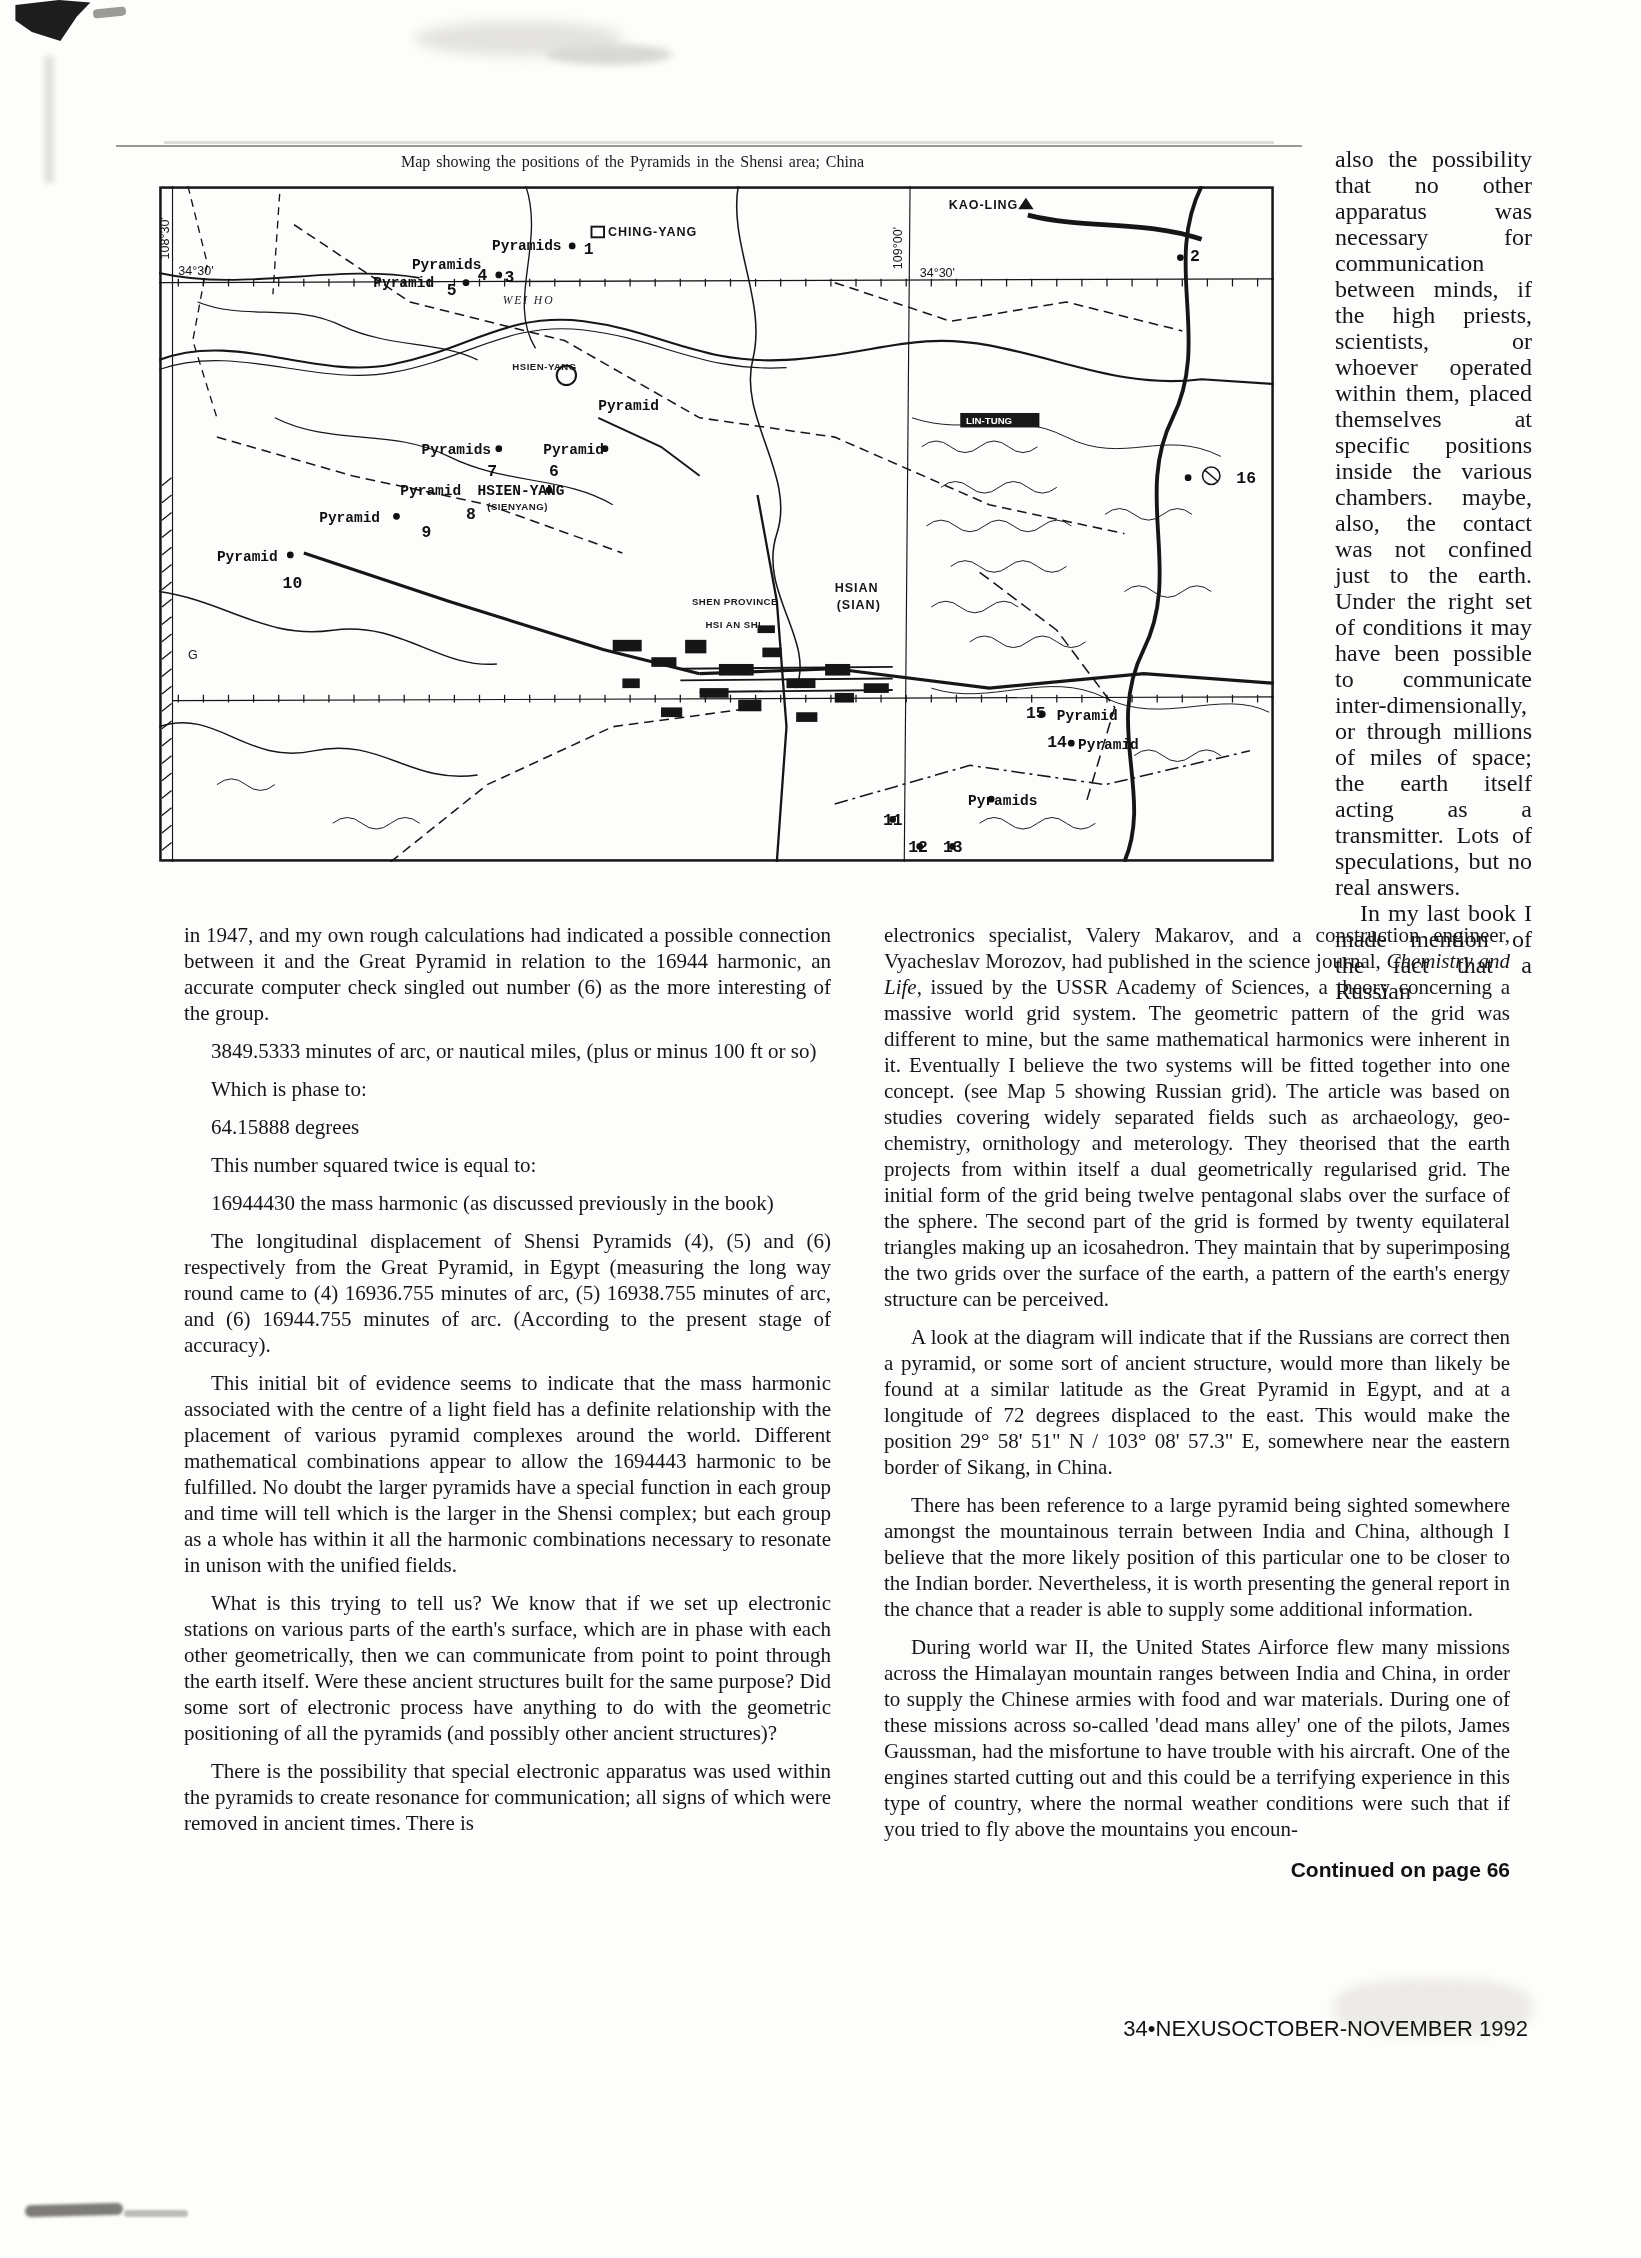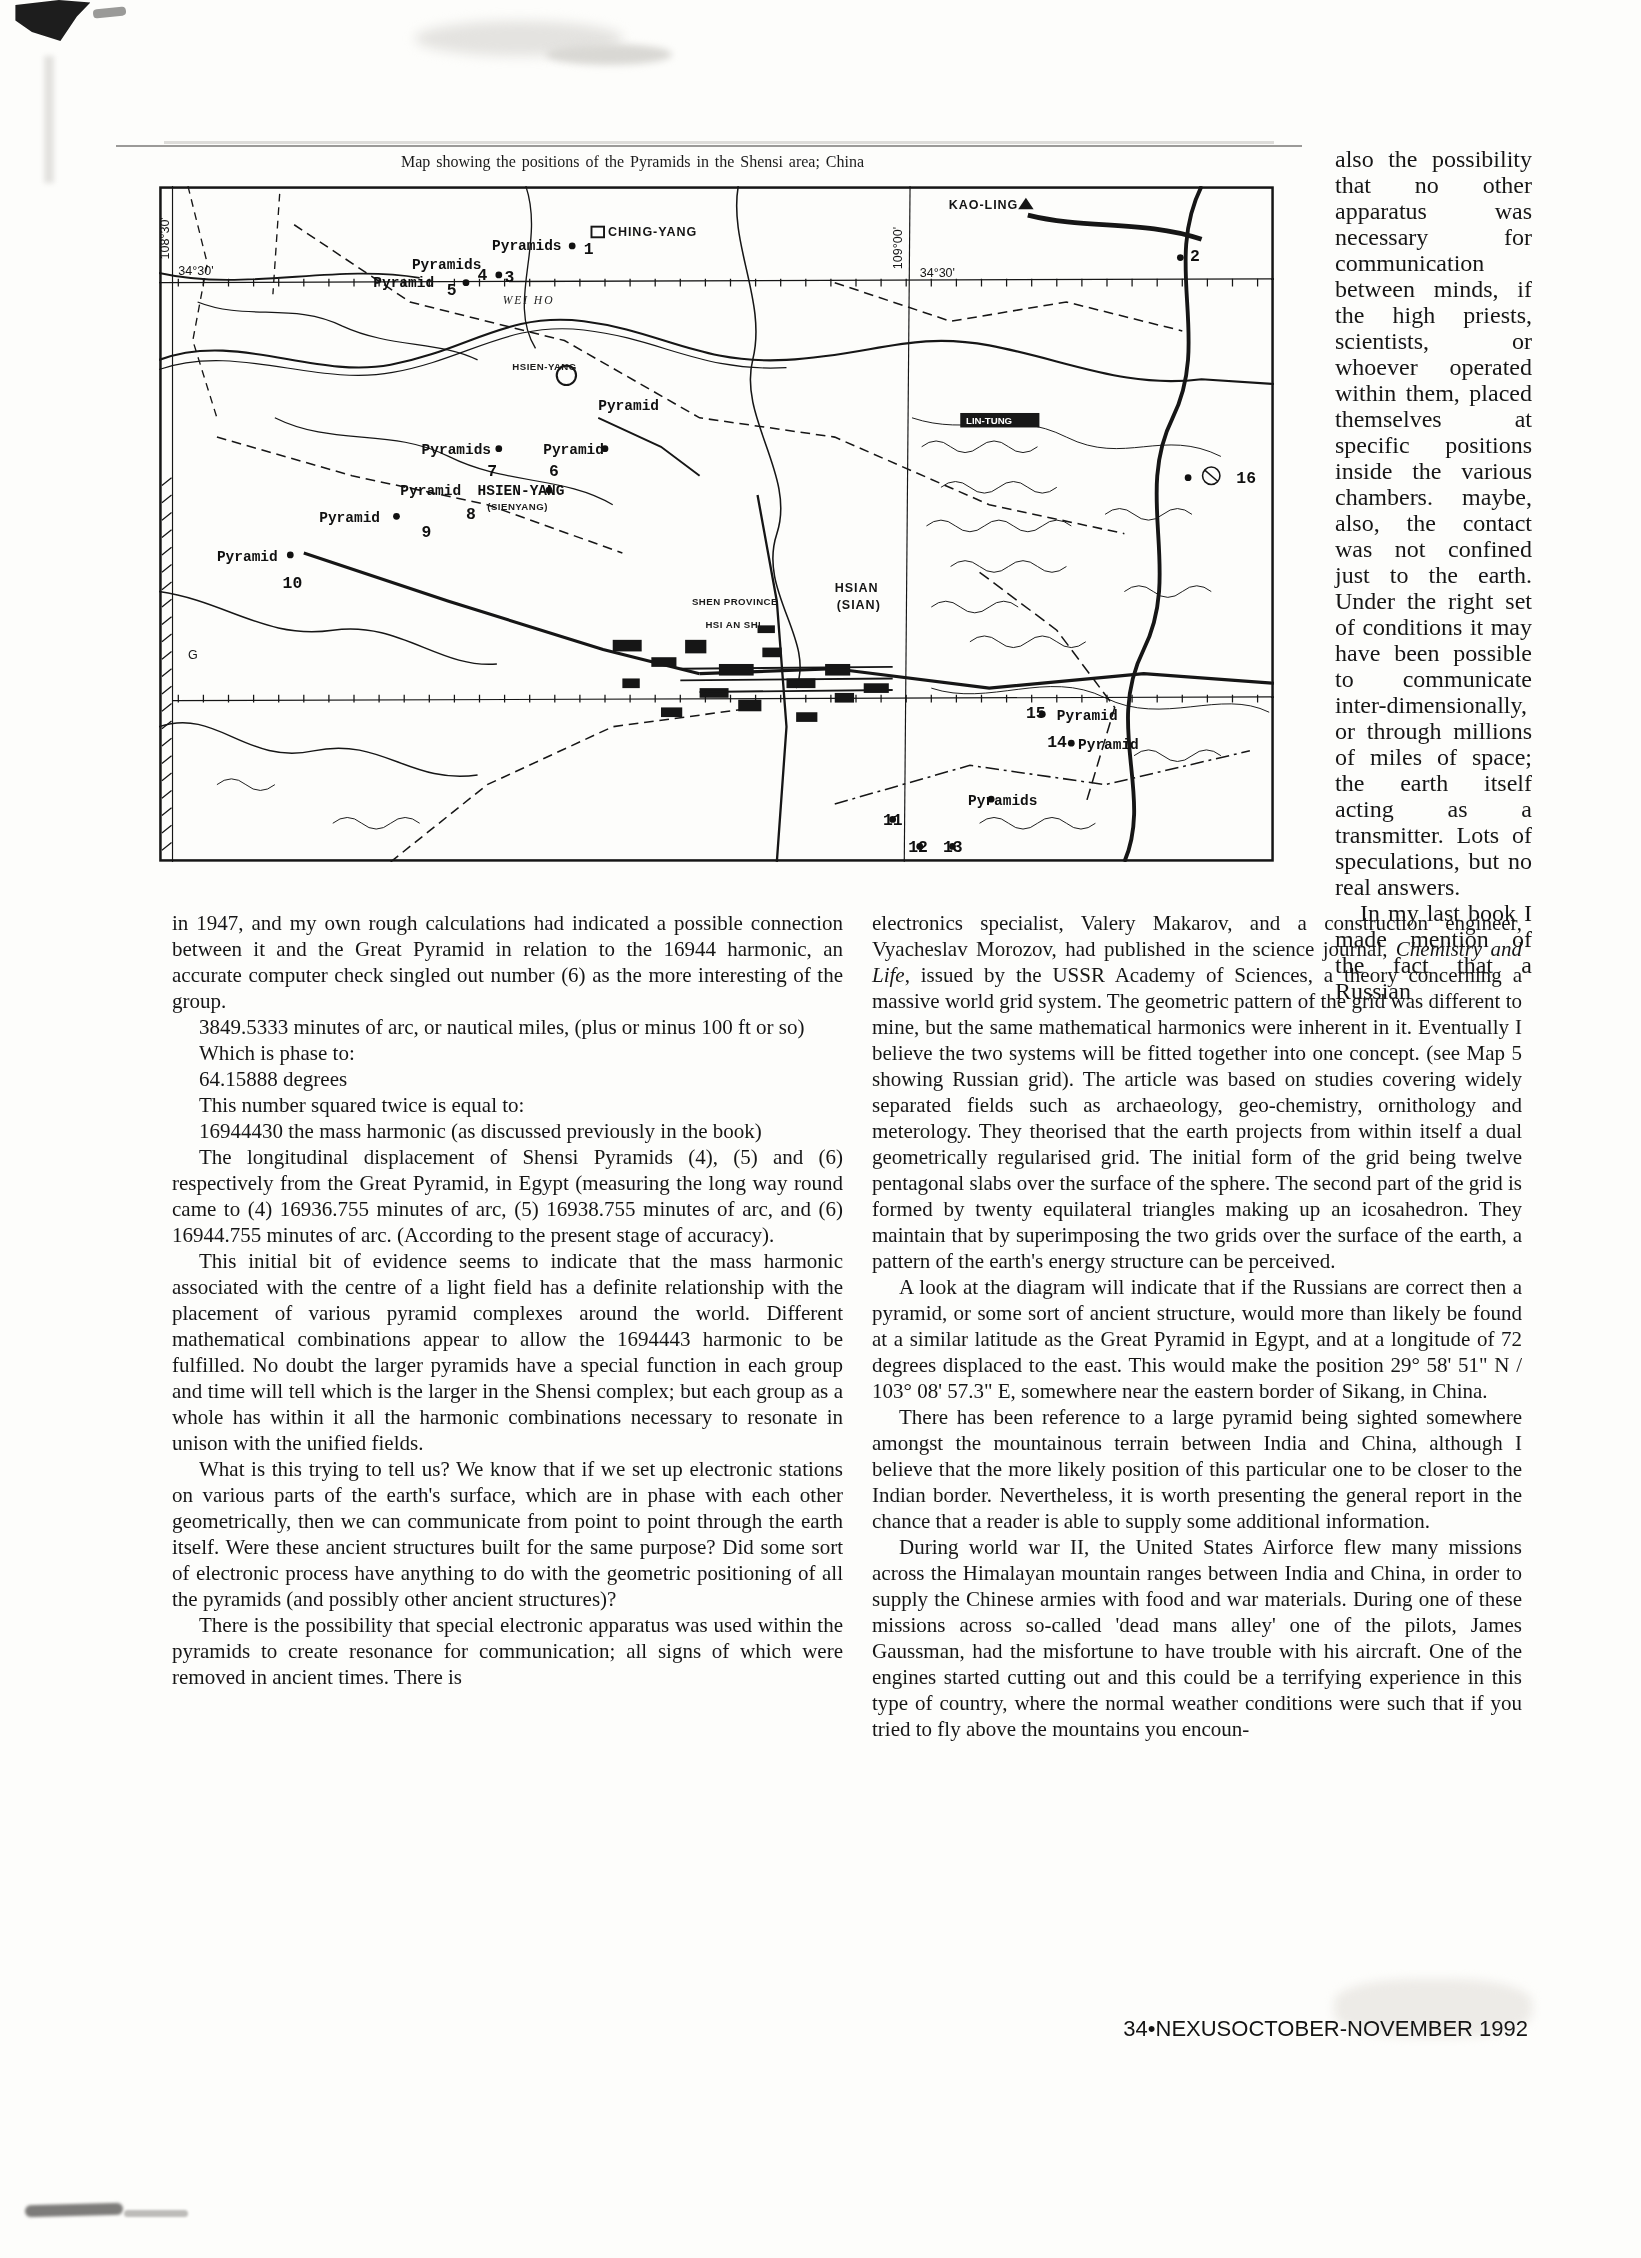--- a/index.html
+++ b/index.html
@@ -38,21 +38,21 @@
   .ml-banner { font:bold 10px "Liberation Sans", sans-serif; fill:#fff; }
 
   
   .sidebar { position:absolute; left:1335px; top:146px; width:197px; }
   .sidebar p { margin:0; text-align:justify; font-size:24px; line-height:26px; text-indent:25px; }
   .sidebar p.noindent { text-indent:0; }
 
   .col { position:absolute; top:910px; }
   .col.left  { left:172px; width:671px; }
   .col.right { left:872px; width:650px; }
-  .col p { margin:0; text-align:justify; font-size:21px; line-height:26px; text-indent:27px; }
+  .col p { margin:12px; text-align:justify; font-size:21px; line-height:26px; text-indent:27px; }
   .col p.noindent { text-indent:0; }
   .col p i { font-style:italic; }
 
   .continued { text-align:right !important; text-indent:0 !important;
     font-family:"Liberation Sans", sans-serif; font-weight:bold; font-size:23px;
     margin-top:15.4px !important; color:#111; }
 
   .footer { position:absolute; left:127px; top:2016px; width:1401px;
     display:flex; justify-content:flex-end;
     font-family:"Liberation Sans", sans-serif; font-size:22px; color:#141414; }
@@ -248,20 +248,21 @@
     <p>This initial bit of evidence seems to indicate that the mass harmonic associated with the centre of a light field has a definite relationship with the placement of various pyramid complexes around the world.  Different mathematical combinations appear to allow the 1694443 harmonic to be fulfilled.  No doubt the larger pyramids have a special function in each group and time will tell which is the larger in the Shensi complex; but each group as a whole has within it all the harmonic combinations necessary to resonate in unison with the unified fields.</p>
     <p>What is this trying to tell us?  We know that if we set up electronic stations on various parts of the earth's surface, which are in phase with each other geometrically, then we can communicate from point to point through the earth itself.  Were these ancient structures built for the same purpose?  Did some sort of electronic process have anything to do with the geometric positioning of all the pyramids (and possibly other ancient structures)?</p>
     <p>There is the possibility that special electronic apparatus was used within the pyramids to create resonance for communication; all signs of which were removed in ancient times.  There is</p>
   </div>
 
   <div class="col right">
     <p class="noindent"><span>electronics specialist, Valery Makarov, and a construction engineer, Vyacheslav Morozov, had published in the science journal, </span><i>Chemistry and Life</i><span>, issued by the USSR Academy of Sciences, a theory concerning a massive world grid system. The geometric pattern of the grid was different to mine, but the same mathematical harmonics were inherent in it.  Eventually I believe the two systems will be fitted together into one concept. (see Map 5 showing Russian grid).  The article was based on studies covering widely separated fields such as archaeology, geo-chemistry, ornithology and meterology.  They theorised that the earth projects from within itself a dual geometrically regularised grid.  The initial form of the grid being twelve pentagonal slabs over the surface of the sphere.  The second part of the grid is formed by twenty equilateral triangles making up an icosahedron.  They maintain that by superimposing the two grids over the surface of the earth, a pattern of the earth's energy structure can be perceived.</span></p>
     <p>A look at the diagram will indicate that if the Russians are correct then a pyramid, or some sort of ancient structure, would more than likely be found at a similar latitude as the Great Pyramid in Egypt, and at a longitude of 72 degrees displaced to the east.  This would make the position 29° 58' 51" N / 103° 08' 57.3" E, somewhere near the eastern border of Sikang, in China.</p>
     <p>There has been reference to a large pyramid being sighted somewhere amongst the mountainous terrain between India and China, although I believe that the more likely position of this particular one to be closer to the Indian border.  Nevertheless, it is worth presenting the general report in the chance that a reader is able to supply some additional information.</p>
     <p>During world war II, the United States Airforce flew many missions across the Himalayan mountain ranges between India and China, in order to supply the Chinese armies with food and war materials.  During one of these missions across so-called 'dead mans alley' one of the pilots, James Gaussman, had the misfortune to have trouble with his aircraft.  One of the engines started cutting out and this could be a terrifying experience in this type of country, where the normal weather conditions were such that if you tried to fly above the mountains you encoun-</p>
+    <p class="continued">Continued on page 66</p>
   </div>
 
   <div class="footer">
     <span>34•NEXUS</span>
     <span>OCTOBER-NOVEMBER 1992</span>
   </div>
 
 </div>
 
 

